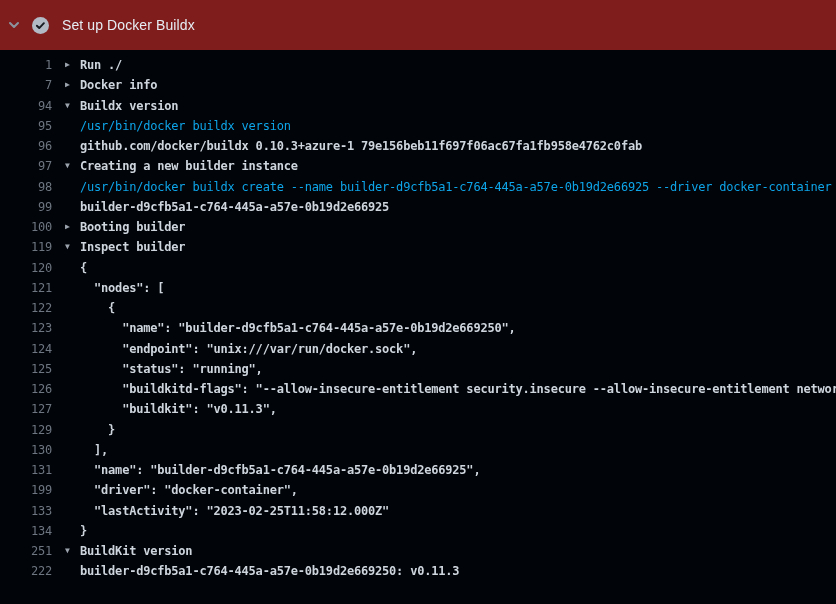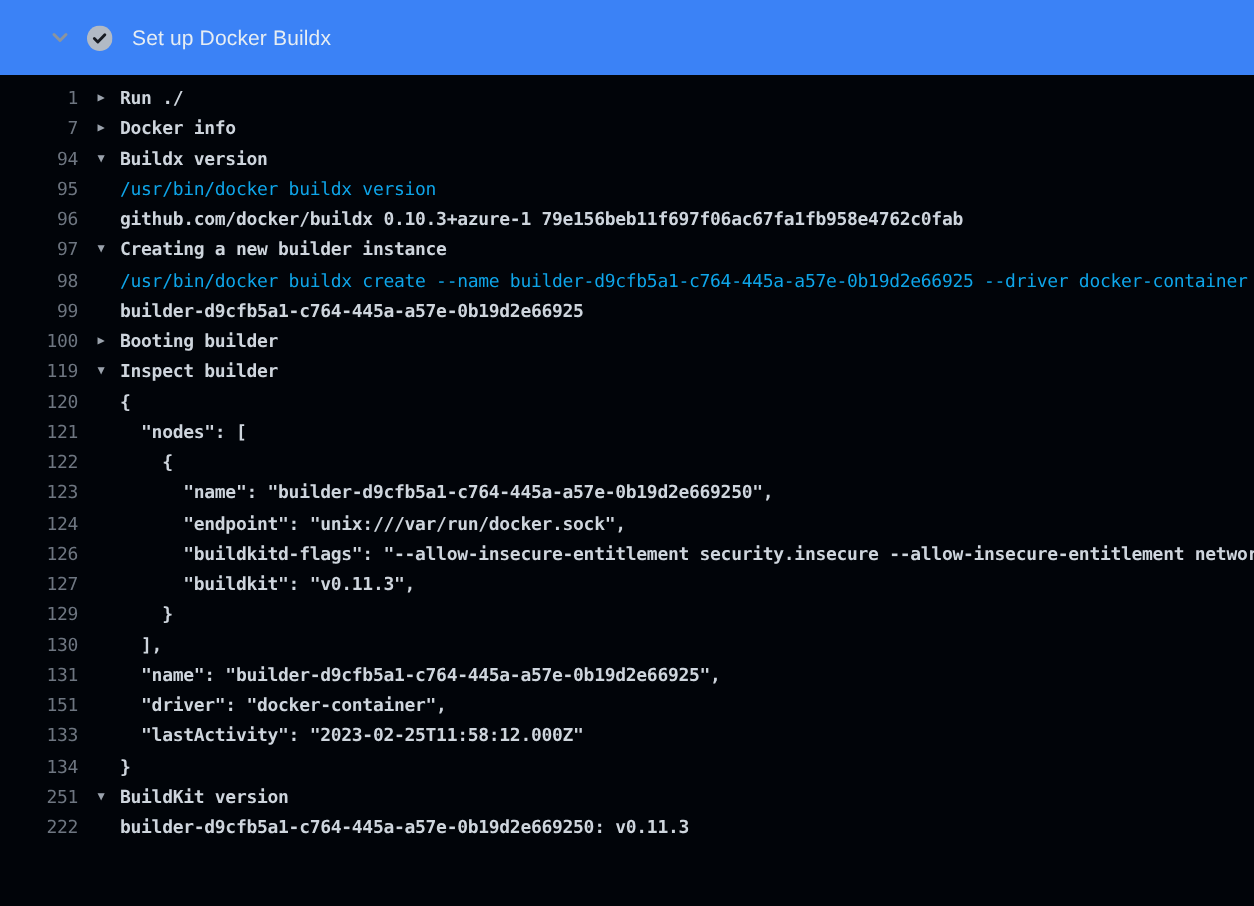--- a/index.html
+++ b/index.html
@@ -8,24 +8,24 @@
     width: 836px;
     height: 604px;
     background: #010409;
     overflow: hidden;
     position: relative;
     font-family: "DejaVu Sans Mono", "Liberation Mono", monospace;
   }
   
   .step-header {
     height: 50px;
-    background: #3b82f6;
+    background: #7f1d1d;
     display: flex;
     align-items: center;
-    padding-left: 32px;
+    padding-left: 6px;
     cursor: pointer;
   }
   .chev {
     width: 16px; height: 16px;
     margin-right: 10px;
     display: inline-flex; align-items: center; justify-content: center;
     flex-shrink: 0;
   }
   .status {
     width: 17px; height: 17px;
@@ -182,20 +182,25 @@
       <span class="marker"></span>
       <span class="content">      "name": "builder-d9cfb5a1-c764-445a-a57e-0b19d2e669250",</span>
     </div>
 
     <div class="row style-text">
       <span class="num">124</span>
       <span class="marker"></span>
       <span class="content">      "endpoint": "unix:///var/run/docker.sock",</span>
     </div>
 
+    <div class="row style-text">
+      <span class="num">125</span>
+      <span class="marker"></span>
+      <span class="content">      "status": "running",</span>
+    </div>
 
     <div class="row style-text">
       <span class="num">126</span>
       <span class="marker"></span>
       <span class="content">      "buildkitd-flags": "--allow-insecure-entitlement security.insecure --allow-insecure-entitlement network.host",</span>
     </div>
 
     <div class="row style-text">
       <span class="num">127</span>
       <span class="marker"></span>
@@ -215,21 +220,21 @@
       <span class="content">  ],</span>
     </div>
 
     <div class="row style-text">
       <span class="num">131</span>
       <span class="marker"></span>
       <span class="content">  "name": "builder-d9cfb5a1-c764-445a-a57e-0b19d2e66925",</span>
     </div>
 
     <div class="row style-text">
-      <span class="num">151</span>
+      <span class="num">199</span>
       <span class="marker"></span>
       <span class="content">  "driver": "docker-container",</span>
     </div>
 
     <div class="row style-text">
       <span class="num">133</span>
       <span class="marker"></span>
       <span class="content">  "lastActivity": "2023-02-25T11:58:12.000Z"</span>
     </div>
 

